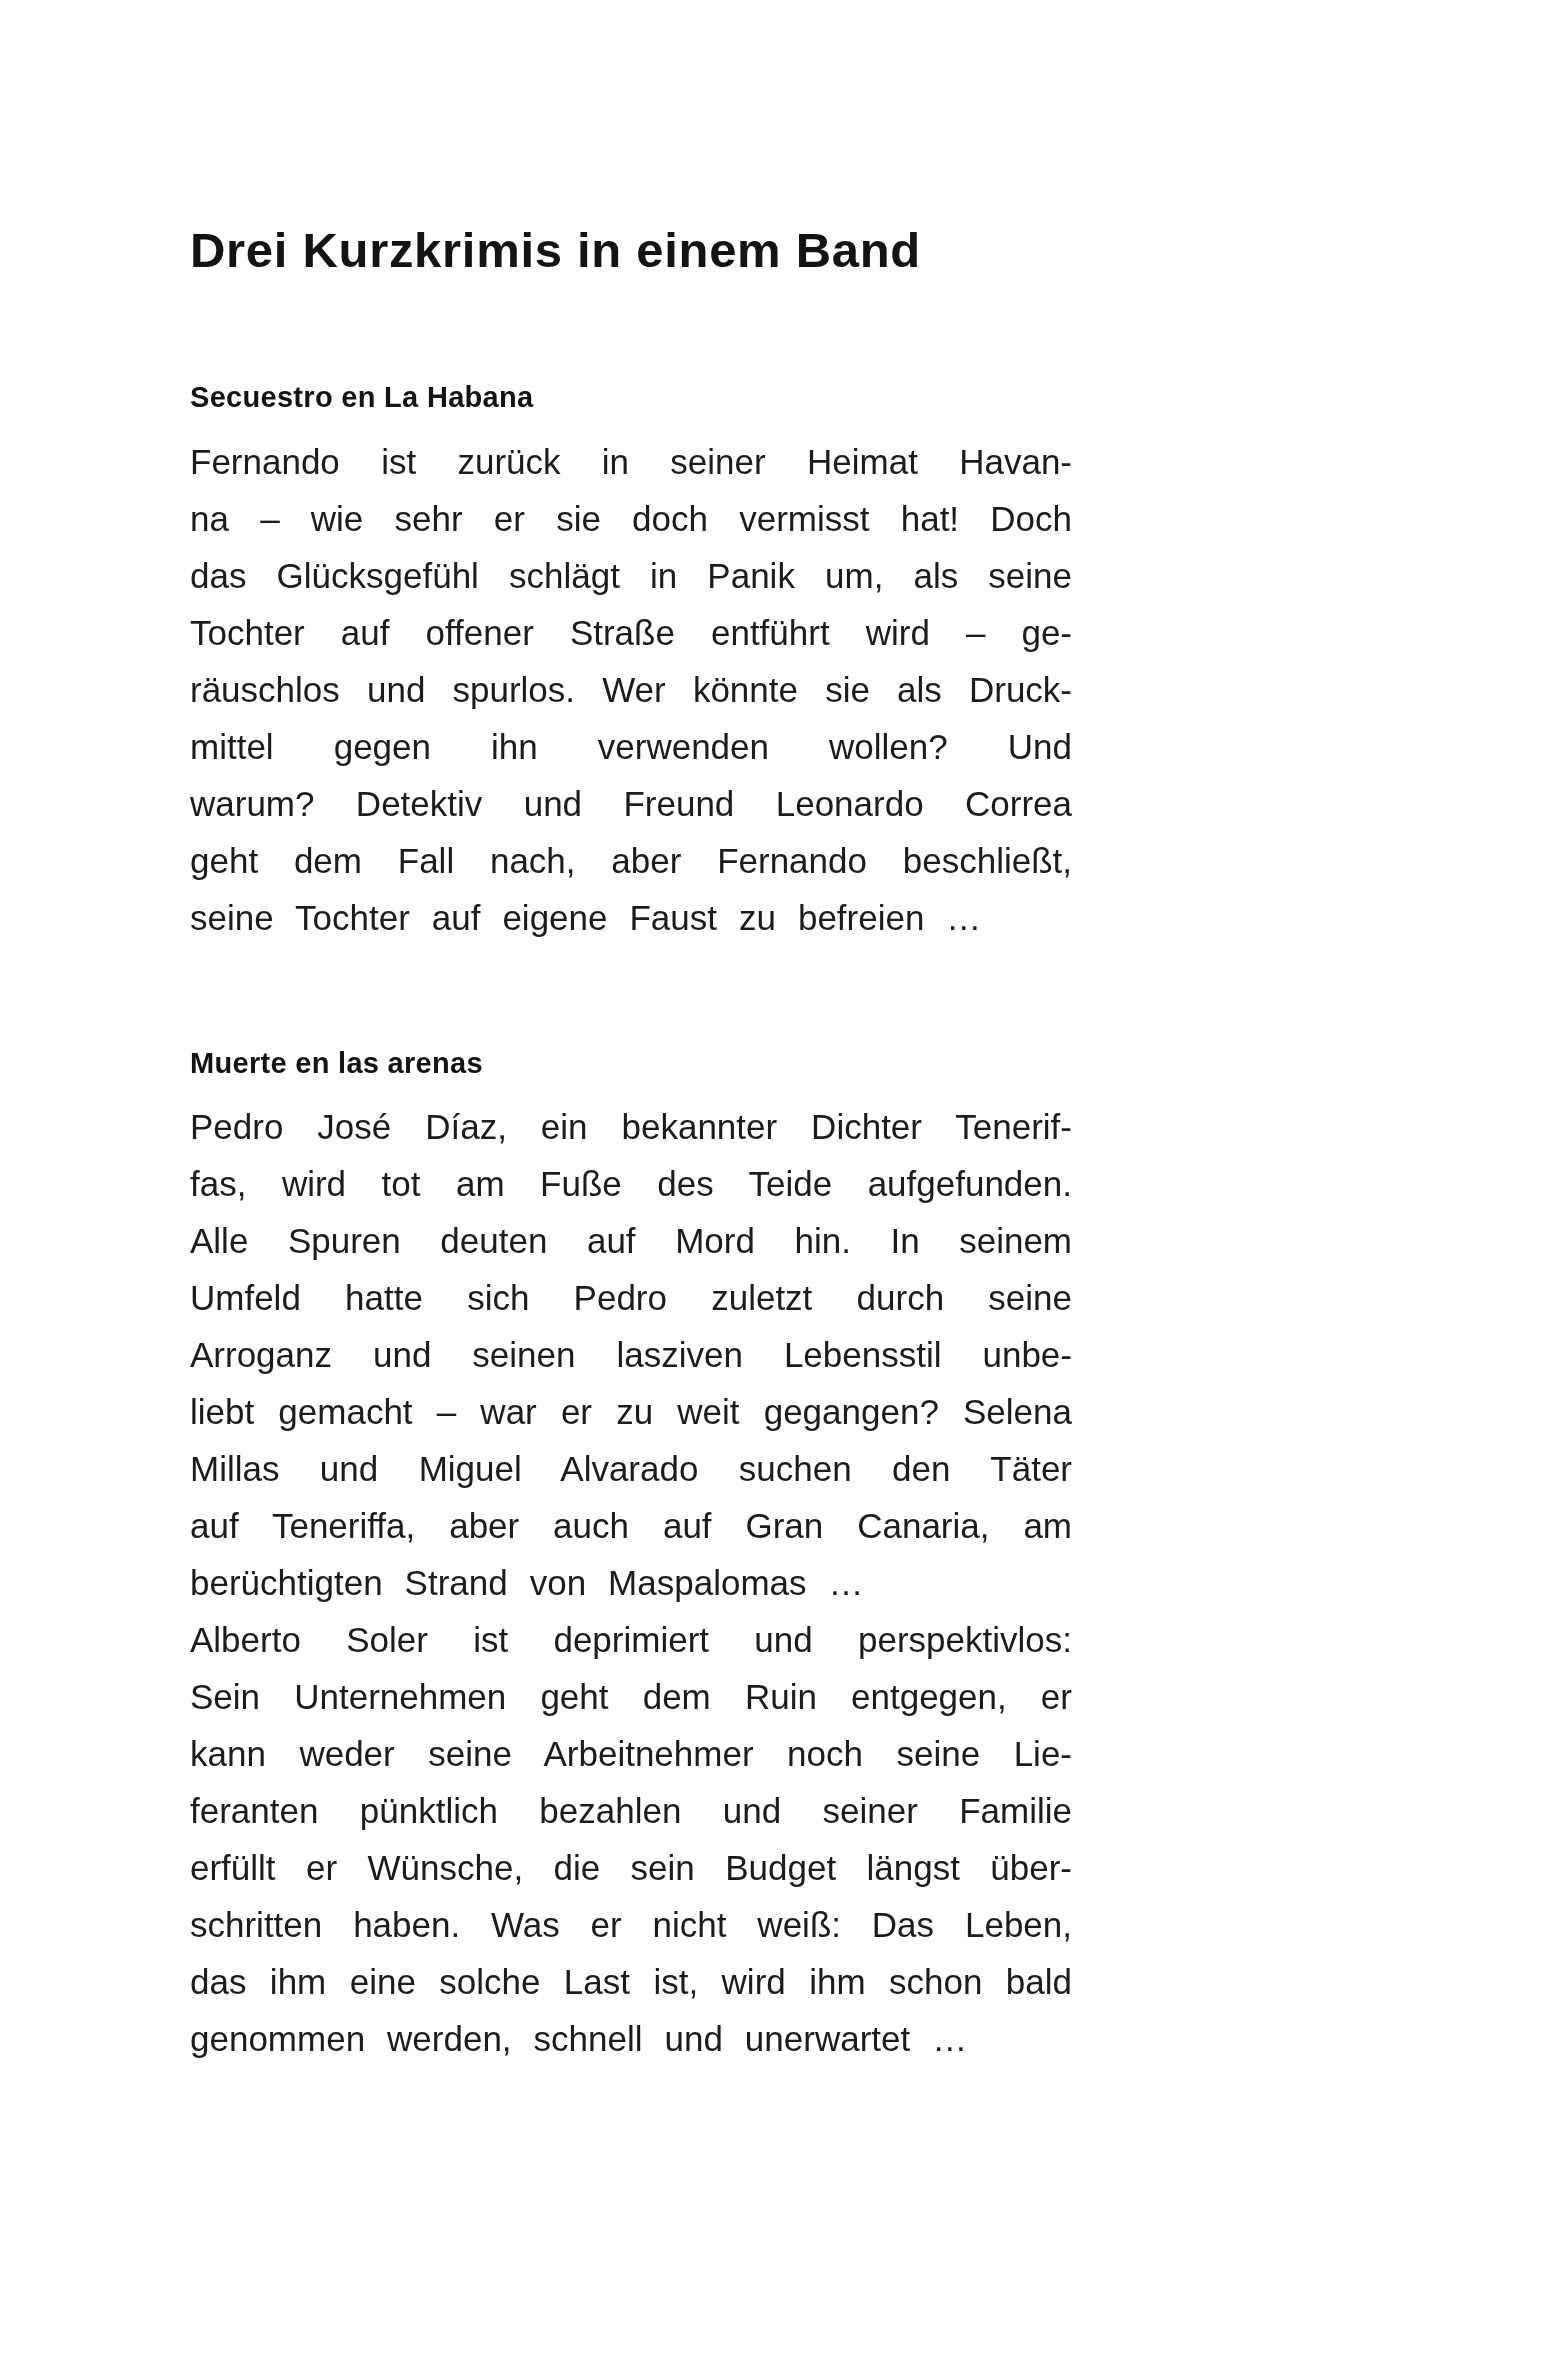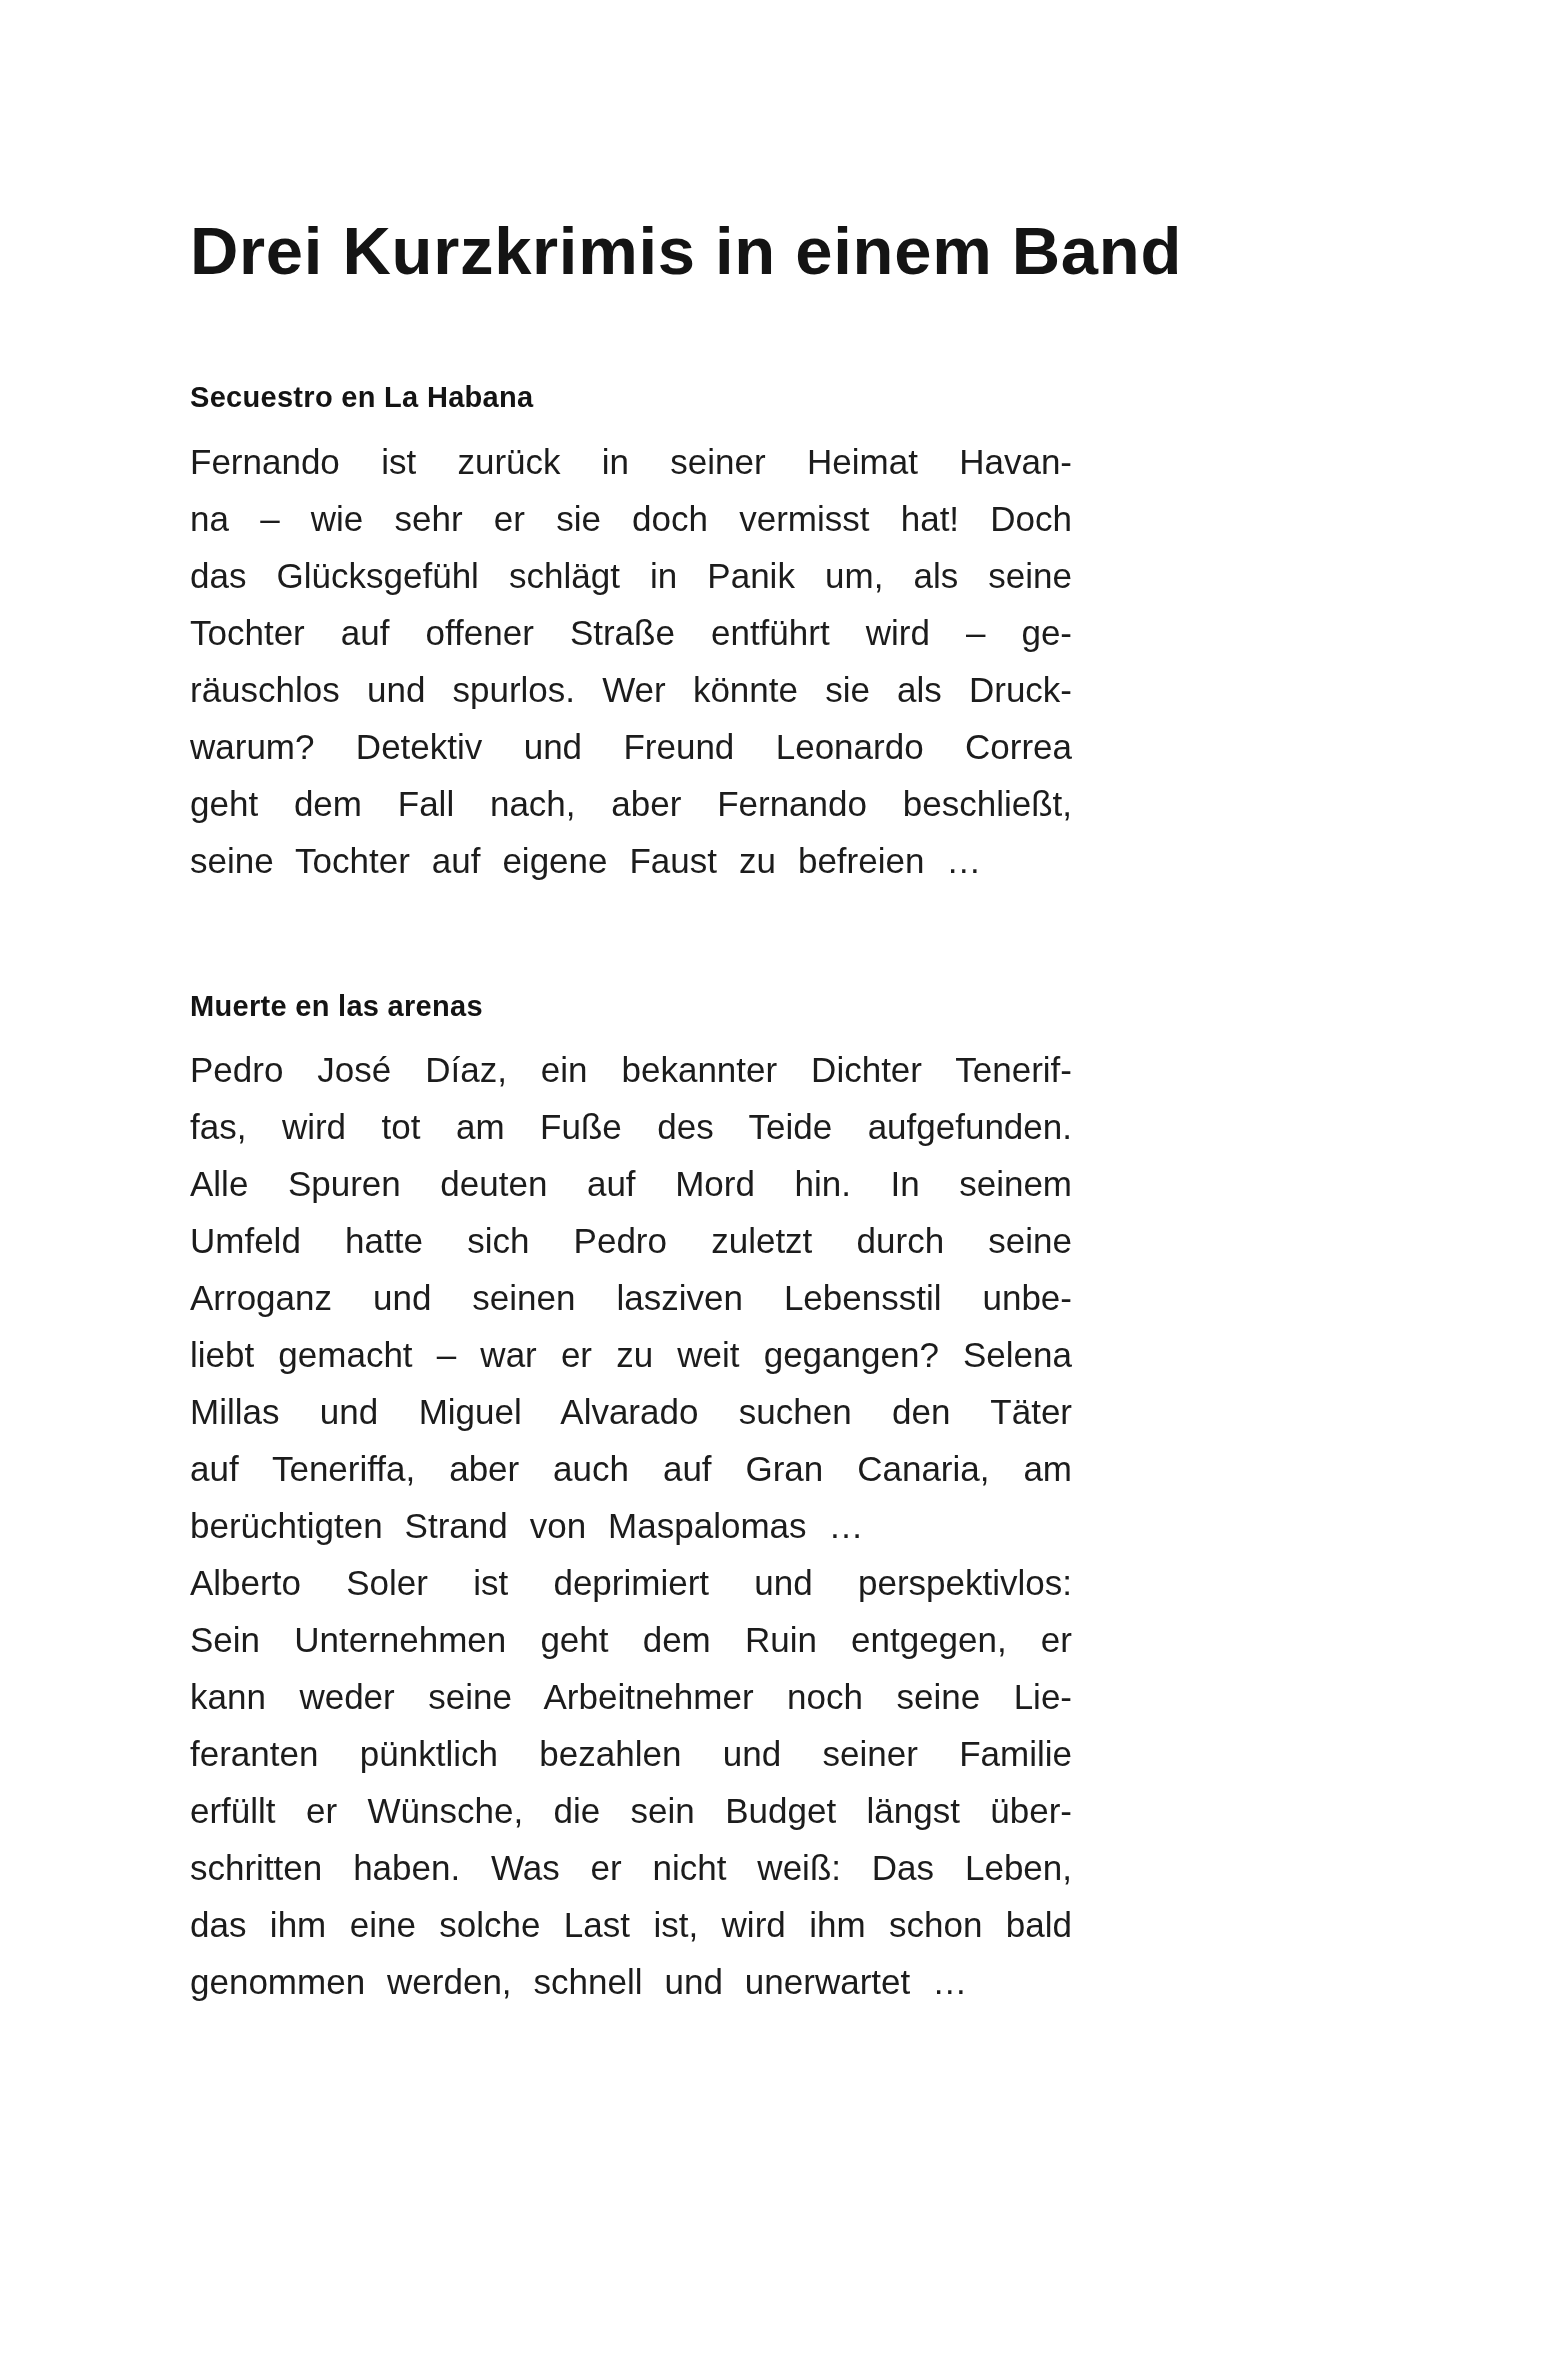--- a/index.html
+++ b/index.html
@@ -13,21 +13,21 @@
   .column {
     position: absolute;
     left: 190px;
     top: 0;
     width: 882px;
   }
   .doc-title {
     margin: 221px 0 0 0;
     font-family: "Liberation Sans", "DejaVu Sans", sans-serif;
     font-weight: bold;
-    font-size: 67px;
+    font-size: 49px;
     line-height: 59px;
     letter-spacing: 0.7px;
     color: #141414;
     white-space: nowrap;
   }
   .section-heading {
     margin: 98px 0 15.6px 0;
     font-family: "Liberation Sans", "DejaVu Sans", sans-serif;
     font-weight: bold;
     font-size: 29px;
@@ -61,20 +61,21 @@
     <h1 class="doc-title">Drei Kurzkrimis in einem Band</h1>
 
     <section>
       <h2 class="section-heading">Secuestro en La Habana</h2>
       <div class="blurb">
           <div class="tline">Fernando ist zurück in seiner Heimat Havan-</div>
           <div class="tline">na – wie sehr er sie doch vermisst hat! Doch</div>
           <div class="tline">das Glücksgefühl schlägt in Panik um, als seine</div>
           <div class="tline">Tochter auf offener Straße entführt wird – ge-</div>
           <div class="tline">räuschlos und spurlos. Wer könnte sie als Druck-</div>
+          <div class="tline">mittel gegen ihn verwenden wollen? Und</div>
           <div class="tline">warum? Detektiv und Freund Leonardo Correa</div>
           <div class="tline">geht dem Fall nach, aber Fernando beschließt,</div>
           <div class="tline last">seine Tochter auf eigene Faust zu befreien …</div>
         </div>
     </section>
 
     <section>
       <h2 class="section-heading">Muerte en las arenas</h2>
       <div class="blurb">
           <div class="tline">Pedro José Díaz, ein bekannter Dichter Tenerif-</div>

